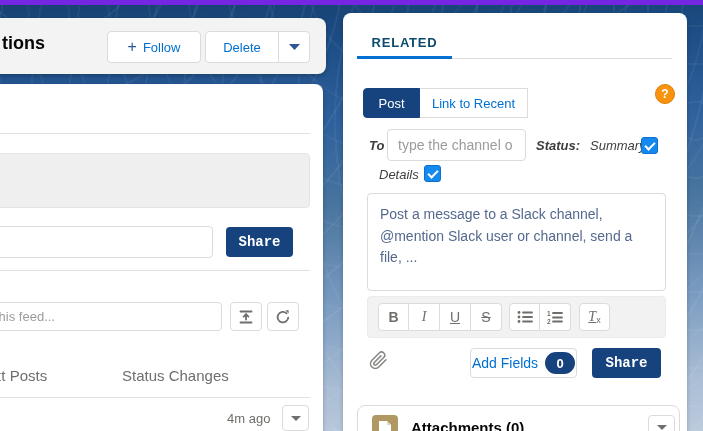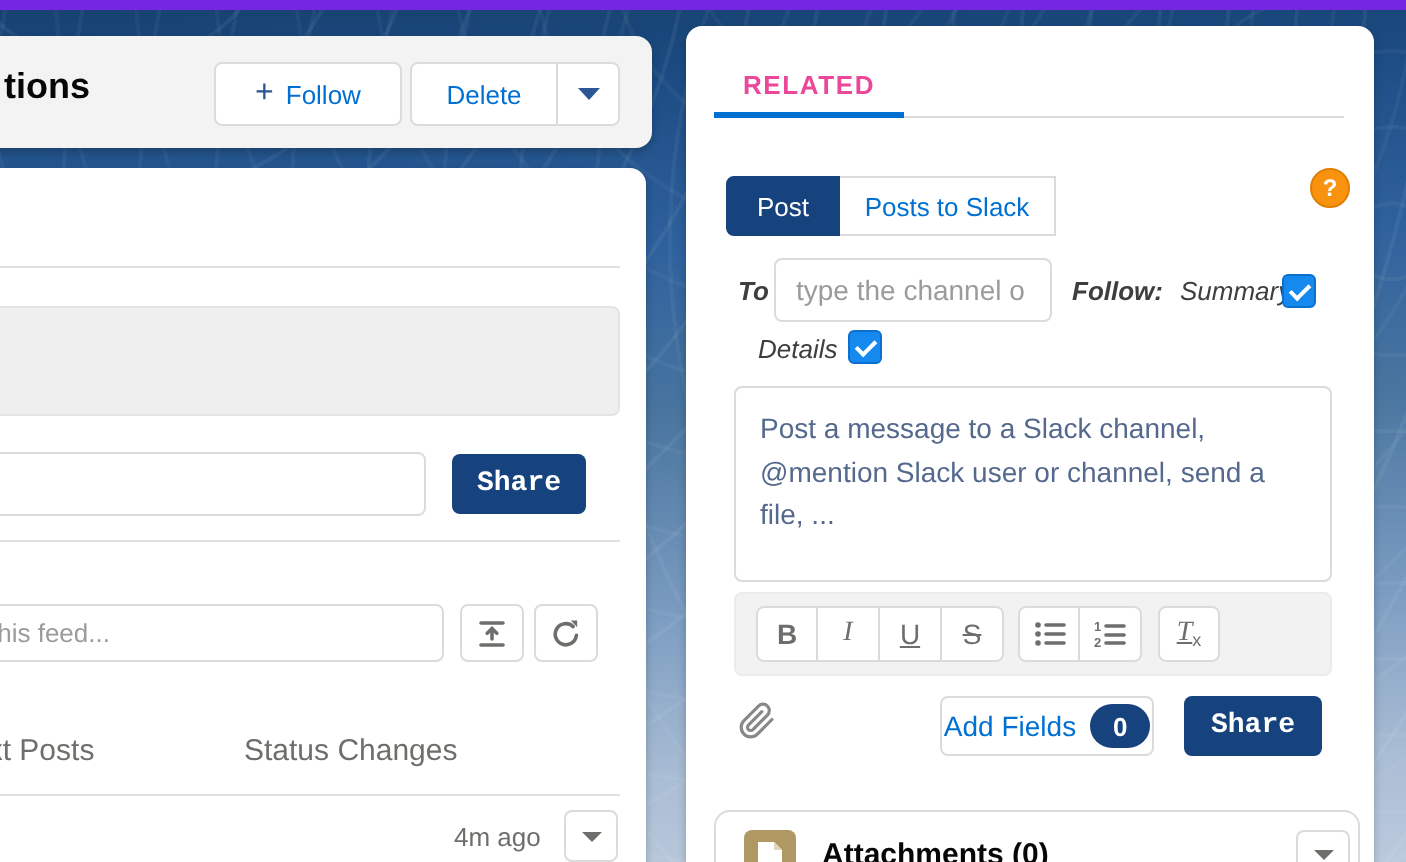--- a/index.html
+++ b/index.html
@@ -46,21 +46,21 @@
   .filter { position:absolute; top:283px; font-size:15px; color:#706e6b; cursor:pointer; white-space:nowrap; }
   .filter1 { left:-6px; }
   .filter2 { left:138px; }
   .timestamp { position:absolute; left:243px; top:327px; font-size:13px; color:#706e6b; }
   .feed-dd { left:298px; top:321px; width:27px; height:26px; }
 
   
   .rcard { left:343px; top:13px; width:344px; height:430px; border-radius:8px; z-index:2; }
   .rel-strip { position:absolute; left:14px; top:15px; width:315px; height:31px; border-bottom:1px solid #dddbda; }
   .rel-tab { position:absolute; left:0; top:0; width:95px; height:31px; display:flex; align-items:center; justify-content:center;
-             font-size:13px; font-weight:700; letter-spacing:.8px; color:#ec4899; border-bottom:3px solid #0070d2; cursor:pointer; }
+             font-size:13px; font-weight:700; letter-spacing:.8px; color:#0c4a6e; border-bottom:3px solid #0070d2; cursor:pointer; }
 
   .tabs { position:absolute; left:20px; top:75px; height:30px; display:flex; }
   .tab { display:flex; align-items:center; justify-content:center; font-size:13px; border:1px solid #dddbda; background:#fff; color:#0070d2; cursor:pointer; border-left-width:0; }
   .tab.first { border-left-width:1px; border-radius:4px 0 0 4px; }
   .tab.last { border-radius:0 4px 4px 0; }
   .tab.active { background:#16437e; color:#fff; border-color:#16437e; font-weight:400; }
   .tab-post { width:57px; } .tab-link { width:108px; } .tab-recent { width:137px; }
   .help { position:absolute; left:312px; top:71px; width:20px; height:20px; border-radius:50%;
           background:#f9930f; border:1px solid #e07f05; color:#fff; font-size:12px; font-weight:700;
           display:flex; align-items:center; justify-content:center; cursor:pointer; }
@@ -162,27 +162,27 @@
   </button>
 </div>
 
 <div class="card rcard">
   <div class="rel-strip">
     <div class="rel-tab">RELATED</div>
   </div>
 
   <div class="tabs">
     <div class="tab tab-post first active">Post</div>
-    <div class="tab tab-link">Posts to Slack</div>
+    <div class="tab tab-link">Link to Recent</div>
   </div>
   <div class="help">?</div>
 
   <div class="lbl bold" style="left:26px;top:125px;">To</div>
   <input class="to-input" placeholder="type the channel o" style="">
-  <div class="lbl bold" style="left:193px;top:125px;">Follow:</div>
+  <div class="lbl bold" style="left:193px;top:125px;">Status:</div>
   <div class="lbl" style="left:247px;top:125px;">Summary</div>
   <div class="checkbox cb-summary"></div>
   <div class="lbl" style="left:36px;top:154px;">Details</div>
   <div class="checkbox cb-details"></div>
 
   <textarea class="msg-area" placeholder="Post a message to a Slack channel, @mention Slack user or channel, send a file, ..." style=""></textarea>
 
   <div class="toolbar">
     <div class="tgroup g1">
       <button class="tbtn bold">B</button>

